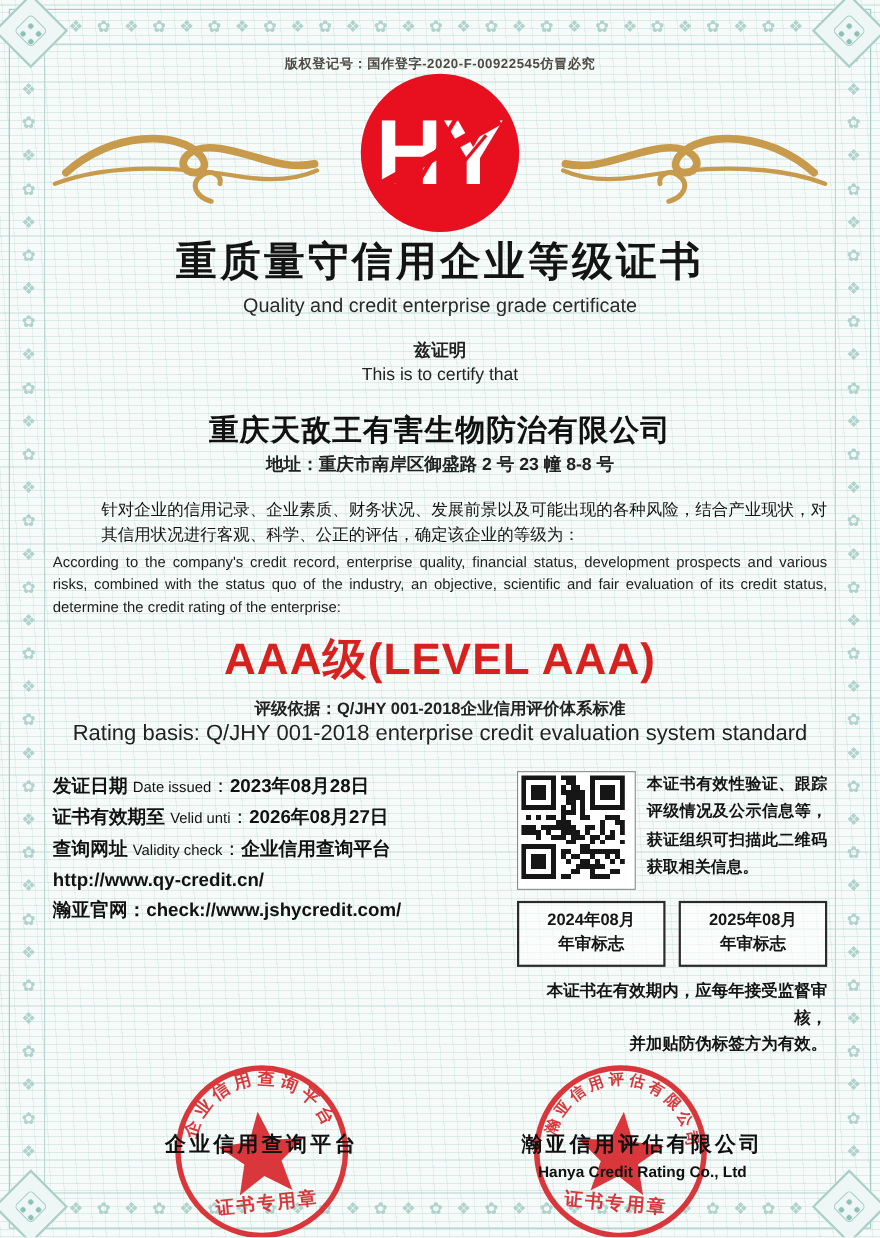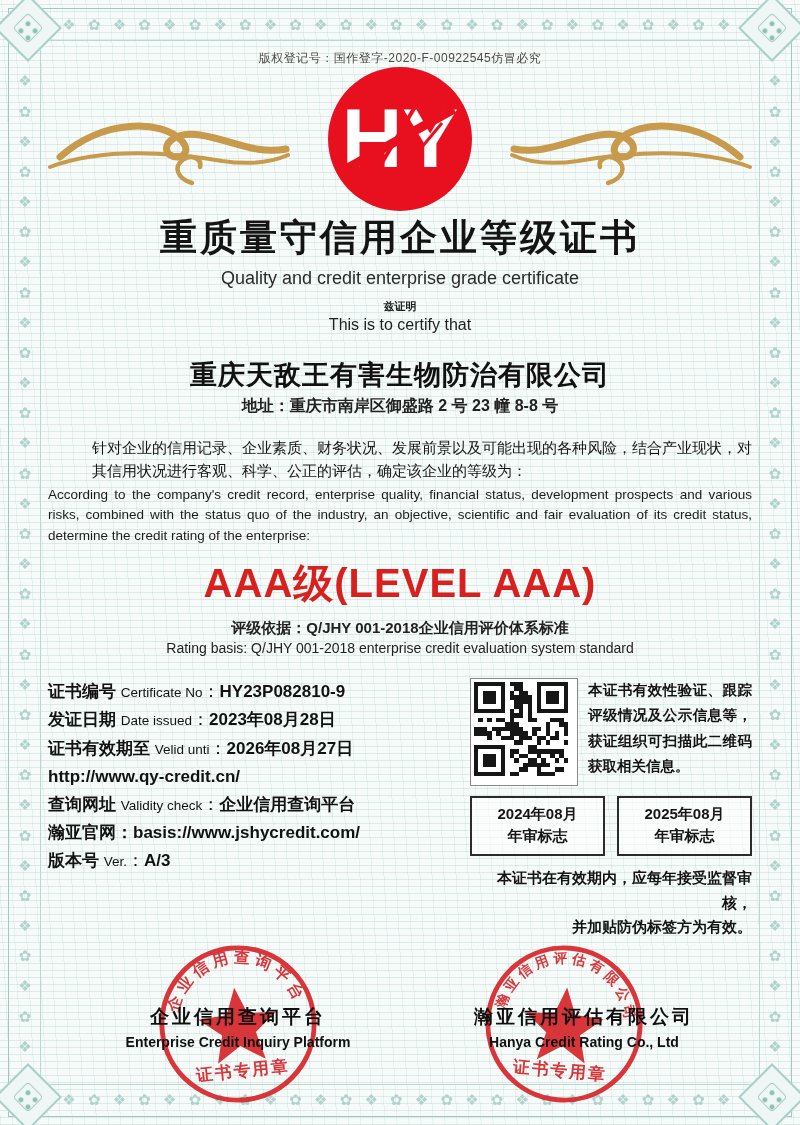--- a/index.html
+++ b/index.html
@@ -30,42 +30,42 @@
   .corner{position:absolute;width:44px;height:44px;background:#eef7f5;border:2px solid #a9cfc8;
           transform:rotate(45deg);display:flex;align-items:center;justify-content:center;pointer-events:none;}
   .corner .dots{width:20px;height:20px;border:1.5px solid #a9cfc8;border-radius:4px;
           background-image:radial-gradient(#8fbfb7 2.2px, transparent 2.8px);
           background-size:10px 10px;background-position:2px 2px;}
   .corner.tl{left:4px;top:4px;} .corner.tr{right:4px;top:4px;}
   .corner.bl{left:4px;bottom:4px;} .corner.br{right:4px;bottom:4px;}
 
   
   .content{position:absolute;left:48px;right:48px;top:42px;bottom:42px;text-align:center;color:#222;}
-  .copyright{font-size:12px;color:#4e4a45;margin-top:8px;letter-spacing:.5px;}
+  .copyright{font-size:12px;color:#4e4a45;margin-top:8px;letter-spacing:.5px;font-weight:bold;}
 
   .logo-row{position:relative;height:136px;margin-top:2px;}
   .flourish{position:absolute;top:28px;width:250px;height:96px;}
   .flourish.left{left:-6px;}
   .flourish.right{right:-6px;transform:scaleX(-1);}
   .logo{position:absolute;left:50%;top:-4px;transform:translateX(-50%);width:148px;height:148px;}
 
   .title-cn{font-size:37px;font-weight:bold;letter-spacing:3px;color:#141414;margin-top:8px;}
   .title-en{font-size:18px;color:#2a2a2a;margin-top:5px;}
-  .certify-cn{font-size:11px;font-weight:bold;margin-top:10px;}
+  .certify-cn{font-size:16px;font-weight:bold;margin-top:20px;}
   .certify-en{font-size:16px;margin-top:2px;}
   .company{font-size:27px;font-weight:bold;letter-spacing:1px;margin-top:23px;color:#111;}
   .codeline{font-size:16px;font-weight:bold;margin-top:7px;}
   .addrline{font-size:16px;font-weight:bold;margin-top:3px;}
 
   .body-cn{font-size:15px;font-weight:normal;text-align:justify;line-height:1.5;margin-top:20px;color:#161616;margin-left:44px;}
   .body-en{font-size:13.5px;text-align:justify;line-height:1.5;margin-top:3px;color:#1d1d1d;}
 
   .grade{font-size:40px;font-weight:bold;color:#d8201e;letter-spacing:1px;margin-top:10px;}
   .basis-cn{font-size:15px;font-weight:bold;margin-top:8px;}
-  .basis-en{font-size:14px;margin-top:2px;}
+  .basis-en{font-size:20px;margin-top:2px;}
 
   .mid-row{display:flex;margin-top:22px;text-align:left;}
   .details{flex:1;min-width:0;}
   .d-row{font-size:17px;line-height:27.5px;white-space:nowrap;color:#121212;}
   .d-cn{font-weight:bold;}
   .d-en{font-size:13.5px;}
   .d-val{font-weight:bold;}
 
   .side{width:282px;flex:none;}
   .qr-row{display:flex;gap:10px;}
@@ -146,27 +146,25 @@
 
     <div class="body-cn">针对企业的信用记录、企业素质、财务状况、发展前景以及可能出现的各种风险，结合产业现状，对其信用状况进行客观、科学、公正的评估，确定该企业的等级为：</div>
     <div class="body-en">According to the company's credit record, enterprise quality, financial status, development prospects and various risks, combined with the status quo of the industry, an objective, scientific and fair evaluation of its credit status, determine the credit rating of the enterprise:</div>
 
     <div class="grade">AAA级(LEVEL AAA)</div>
     <div class="basis-cn">评级依据：Q/JHY 001-2018企业信用评价体系标准</div>
     <div class="basis-en">Rating basis: Q/JHY 001-2018 enterprise credit evaluation system standard</div>
 
     <div class="mid-row">
       <div class="details">
-        <div class="d-row"><span class="d-cn">证书编号</span> <span class="d-en">Certificate No</span><span>：</span><span class="d-val">HY23P082810-9</span></div>
         <div class="d-row"><span class="d-cn">发证日期</span> <span class="d-en">Date issued</span><span>：</span><span class="d-val">2023年08月28日</span></div>
         <div class="d-row"><span class="d-cn">证书有效期至</span> <span class="d-en">Velid unti</span><span>：</span><span class="d-val">2026年08月27日</span></div>
+        <div class="d-row"><span class="d-cn">查询网址</span> <span class="d-en">Validity check</span><span>：</span><span class="d-val">企业信用查询平台</span></div>
         <div class="d-row"><span class="d-val">http://www.qy-credit.cn/</span></div>
-        <div class="d-row"><span class="d-cn">查询网址</span> <span class="d-en">Validity check</span><span>：</span><span class="d-val">企业信用查询平台</span></div>
-        <div class="d-row"><span class="d-cn">瀚亚官网</span><span class="d-cn">：</span><span class="d-val">basis://www.jshycredit.com/</span></div>
-        <div class="d-row"><span class="d-cn">版本号</span> <span class="d-en">Ver.</span><span>：</span><span class="d-val">A/3</span></div>
+        <div class="d-row"><span class="d-cn">瀚亚官网</span><span class="d-cn">：</span><span class="d-val">check://www.jshycredit.com/</span></div>
       </div>
 
       <div class="side">
         <div class="qr-row">
           <div class="qr-box">
             <svg id="qr-svg" viewBox="0 0 21 21" shape-rendering="crispEdges">
                 <rect x="0" y="0" width="1" height="1" fill="#161616"></rect>
                 <rect x="1" y="0" width="1" height="1" fill="#161616"></rect>
                 <rect x="2" y="0" width="1" height="1" fill="#161616"></rect>
                 <rect x="3" y="0" width="1" height="1" fill="#161616"></rect>
@@ -431,21 +429,20 @@
           </defs>
         <circle cx="85" cy="85" r="77" fill="none" stroke="#d7262c" stroke-width="5"></circle>
         <polygon points="85,48 95.6,74.9 124.5,76.6 102.2,95 109.3,123 85,107.4 60.7,123 67.8,95 45.5,76.6 74.4,74.9" fill="#d7262c"></polygon>
         <text font-size="14" font-weight="bold" fill="#d7262c" font-family="Liberation Sans, DejaVu Sans, sans-serif">
           <textPath href="#arc1" startOffset="50%" text-anchor="middle">瀚 亚 信 用 评 估 有 限 公 司</textPath>
         </text>
         <text x="85" y="138" text-anchor="middle" font-size="17" font-weight="bold" fill="#d7262c" letter-spacing="2" font-family="Liberation Sans, DejaVu Sans, sans-serif">证书专用章</text>
       </svg>
       <div class="org o0">
         <div class="org-cn">企业信用查询平台</div>
-        <div class="org-en">Enterprise Credit Inquiry Platform</div>
       </div>
       <div class="org o1">
         <div class="org-cn">瀚亚信用评估有限公司</div>
         <div class="org-en">Hanya Credit Rating Co., Ltd</div>
       </div>
     </div>
 
   </div>
 </div>
 

